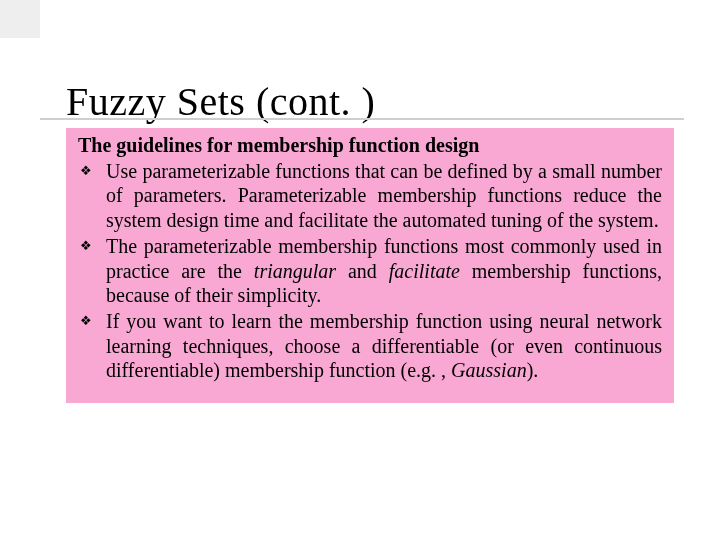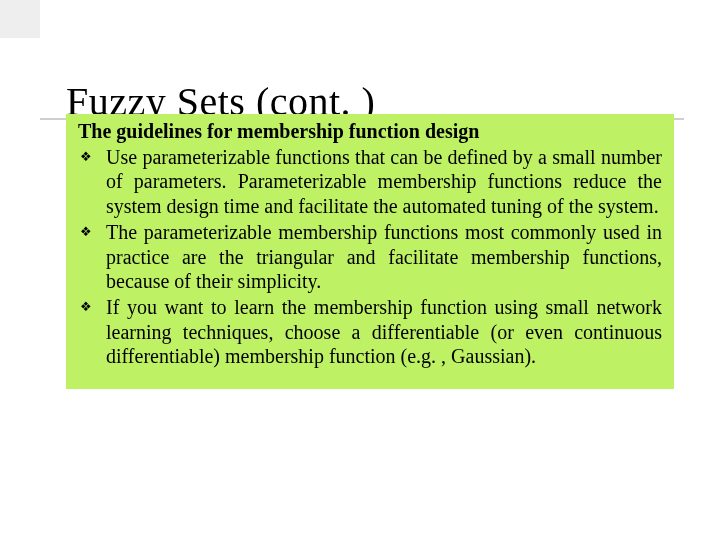--- a/index.html
+++ b/index.html
@@ -38,24 +38,24 @@
   .title-rule {
     position: absolute;
     top: 118px;
     left: 40px;
     right: 36px;
     height: 0;
     border-top: 2px solid #cfcfcf;
   }
   .body {
     position: absolute;
-    top: 114px;
+    top: 128px;
     left: 66px;
     right: 46px;
-    background: #bef264;
+    background: #f9a8d4;
     padding: 6px 12px 18px 12px;
     box-sizing: border-box;
   }
   .lead {
     font-size: 20px;
     font-weight: bold;
     margin: 0 0 2px 0;
     text-align: left;
   }
   .bullets {
@@ -71,21 +71,21 @@
     text-align: justify;
     margin: 0 0 2px 0;
   }
   .bullets li .bullet-icon {
     position: absolute;
     left: 2px;
     top: 5px;
     font-size: 13px;
     line-height: 1;
   }
-  .ital { }
+  .ital { font-style: italic; }
 </style>
 </head>
 <body>
 
 <div class="slide">
   <div class="corner-block"></div>
 
   <div class="title">Fuzzy Sets (cont. )</div>
   <div class="title-rule"></div>
 
@@ -101,19 +101,19 @@
       <li>
         <span class="bullet-icon">❖</span>
         <span>
           <span>The parameterizable membership functions most commonly used in practice are the </span><span class="ital">triangular</span><span> and </span><span class="ital">facilitate</span><span> membership functions, because of their simplicity.</span>
         </span>
       </li>
 
       <li>
         <span class="bullet-icon">❖</span>
         <span>
-          <span>If you want to learn the membership function using small network learning techniques, choose a differentiable (or even continuous differentiable) membership function (e.g. , </span><span class="ital">Gaussian</span><span>).</span>
+          <span>If you want to learn the membership function using neural network learning techniques, choose a differentiable (or even continuous differentiable) membership function (e.g. , </span><span class="ital">Gaussian</span><span>).</span>
         </span>
       </li>
 
     </ul>
   </div>
 </div>
 
 </body></html>

